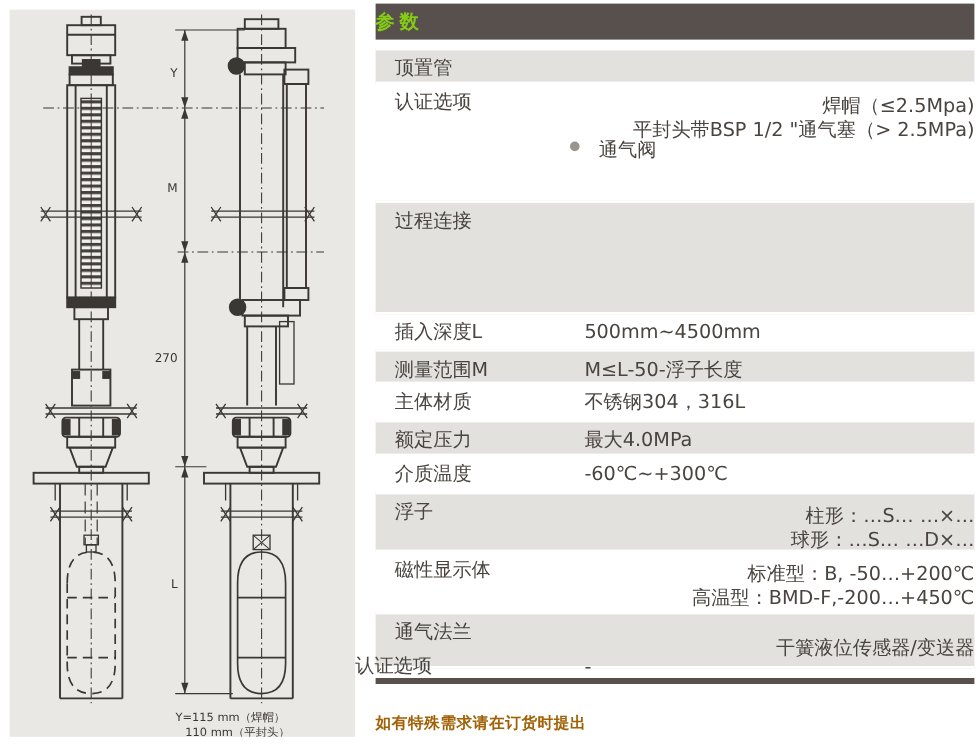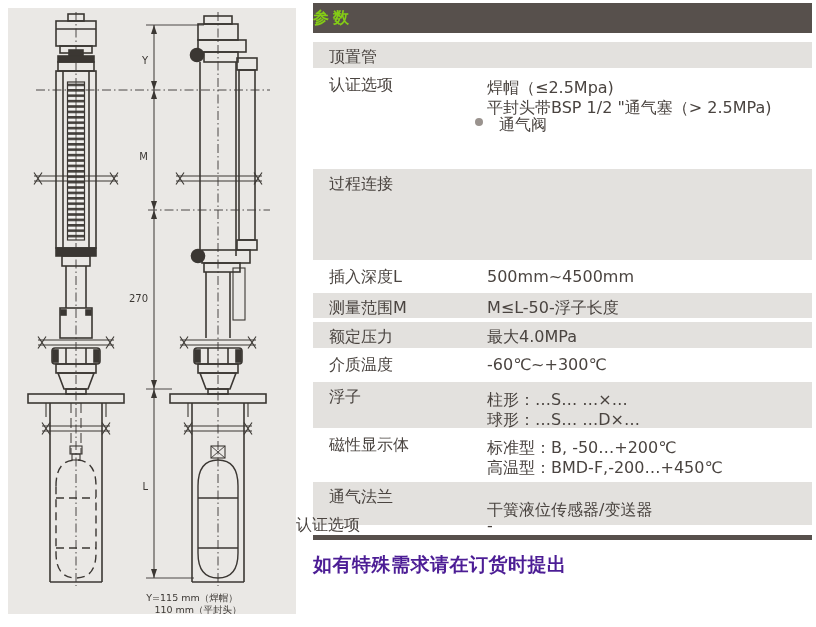--- a/index.html
+++ b/index.html
@@ -12,28 +12,28 @@
 
   
   .ptable { position:absolute; left:313px; top:3px; width:499px; color:#4a4440; }
   .hdr { height:30px; background:#57504c; color:#84cc16; font-size:16px; font-weight:bold;
          line-height:30px; letter-spacing:4px; }
   .rows { margin-top:7px; }
   .row { display:flex; font-size:16px; position:relative; }
   .row.g { background:#e3e1de; border-top:2px solid #ffffff; border-bottom:2px solid #ffffff; }
   .lbl { width:174px; flex:0 0 174px; padding:8px 0 0 16px; line-height:14px; }
   .val { flex:1; padding-top:8px; line-height:14px; }
-  .vline { line-height:20px; }
+  .vline { line-height:20px;text-align:right; }
   .ind { padding-left:33px; }
   .bl { display:flex; align-items:flex-start; gap:16px; height:20px; margin-left:-12px; }
   .dot { width:8px; height:8px; border-radius:50%; background:#9a938e; flex:0 0 8px; }
   .certlbl { position:absolute; left:-17px; top:-12px; white-space:nowrap; }
   .certval { position:absolute; left:174px; top:-11px; }
   .botbar { height:5px; background:#57504c; }
-  .note { margin-top:12px; font-size:19px; font-weight:bold; color:#4c1d95; letter-spacing:0.5px; }
+  .note { margin-top:24px; font-size:13px; font-weight:bold; color:#a16207; letter-spacing:0.5px; }
 
   svg text { font-family:"DejaVu Sans","Liberation Sans",sans-serif; fill:#3b3733; }
 </style>
 </head>
 <body>
 
 <div class="panel">
 <svg width="288" height="606" viewBox="0 0 288 606">
   <defs>
     <pattern id="flags" width="17" height="5.4" patternUnits="userSpaceOnUse">
@@ -226,20 +226,24 @@
     <div class="row" style="height:29px">
       <div class="lbl">插入深度L</div>
       <div class="val">500mm~4500mm</div>
     </div>
 
     <div class="row g" style="height:29px">
       <div class="lbl">测量范围M</div>
       <div class="val">M≤L-50-浮子长度</div>
     </div>
 
+    <div class="row" style="height:30px">
+      <div class="lbl">主体材质</div>
+      <div class="val">不锈钢304，316L</div>
+    </div>
 
     <div class="row g" style="height:30px">
       <div class="lbl">额定压力</div>
       <div class="val">最大4.0MPa</div>
     </div>
 
     <div class="row" style="height:30px">
       <div class="lbl">介质温度</div>
       <div class="val">-60℃~+300℃</div>
     </div>

